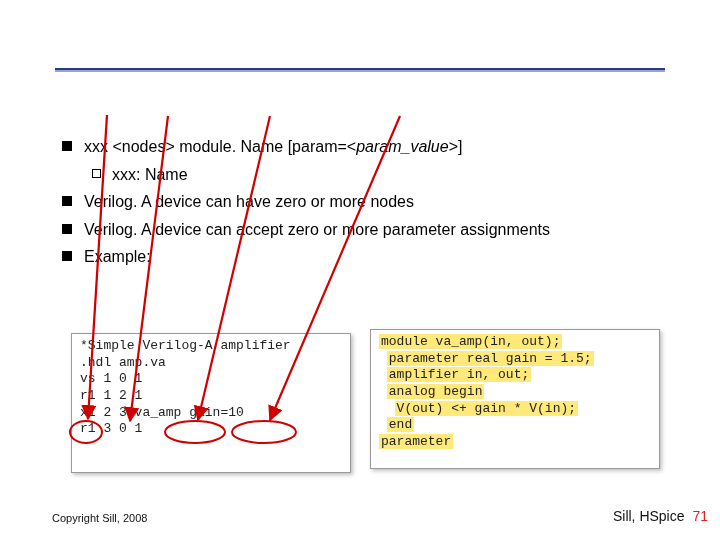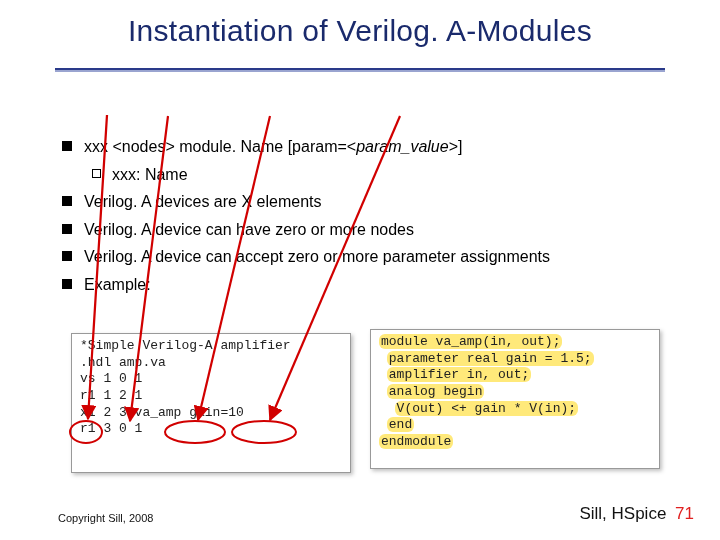--- a/index.html
+++ b/index.html
@@ -109,82 +109,79 @@
   }
   .module {
     left: 305px;
     top: 4px;
     width: 290px;
     height: 140px;
   }
   .module .hl {
     background: #ffe97a;
     padding: 0 2px;
-    border-radius: 6px;
   }
 
   svg.overlay {
     position: absolute;
     left: 0;
     top: 0;
     width: 720px;
     height: 540px;
     pointer-events: none;
   }
 
   .copyright {
     position: absolute;
-    left: 58px;
+    left: 52px;
     bottom: 16px;
     font-size: 11px;
     color: #111;
   }
   .footer-right {
     position: absolute;
-    right: 26px;
+    right: 12px;
     bottom: 16px;
-    font-size: 17px;
+    font-size: 14px;
     color: #111;
   }
   .footer-right .pn {
     color: #e02020;
     padding-left: 4px;
   }
 </style>
 </head>
 <body>
 
 <div class="slide">
 
-  <div class="title">Instantiation of Verilog. A-Modules</div>
   <div class="title-underline"></div>
 
   <div class="content">
     <div class="b1"> xxx &lt;nodes&gt; module. Name [param=&lt;<i>param_value</i>&gt;]</div>
     <div class="b2">xxx: Name</div>
-    <div class="b1">Verilog. A devices are X elements</div>
     <div class="b1">Verilog. A device can have zero or more nodes</div>
     <div class="b1">Verilog. A device can accept zero or more parameter assignments</div>
     <div class="b1">Example:</div>
   </div>
 
   <div class="figure">
     <div class="codebox netlist">*Simple Verilog-A amplifier
 .hdl amp.va
 vs 1 0 1
 r1 1 2 1
 x1 2 3 va_amp gain=10
 r1 3 0 1</div>
     <div class="codebox module"><span class="hl">module va_amp(in, out);</span>
  <span class="hl">parameter real gain = 1.5;</span>
  <span class="hl">amplifier in, out;</span>
  <span class="hl">analog begin</span>
   <span class="hl">V(out) &lt;+ gain * V(in);</span>
  <span class="hl">end</span>
-<span class="hl">endmodule</span></div>
+<span class="hl">parameter</span></div>
   </div>
 
   <svg class="overlay" viewBox="0 0 720 540">
 
     <ellipse cx="86" cy="432" rx="16" ry="11" fill="none" stroke="#d10000" stroke-width="2"></ellipse>
     <ellipse cx="195" cy="432" rx="30" ry="11" fill="none" stroke="#d10000" stroke-width="2"></ellipse>
     <ellipse cx="264" cy="432" rx="32" ry="11" fill="none" stroke="#d10000" stroke-width="2"></ellipse>
 
     <defs>
       <marker id="ah" viewBox="0 0 10 10" refX="9" refY="5" markerWidth="7" markerHeight="7" orient="auto-start-reverse">

